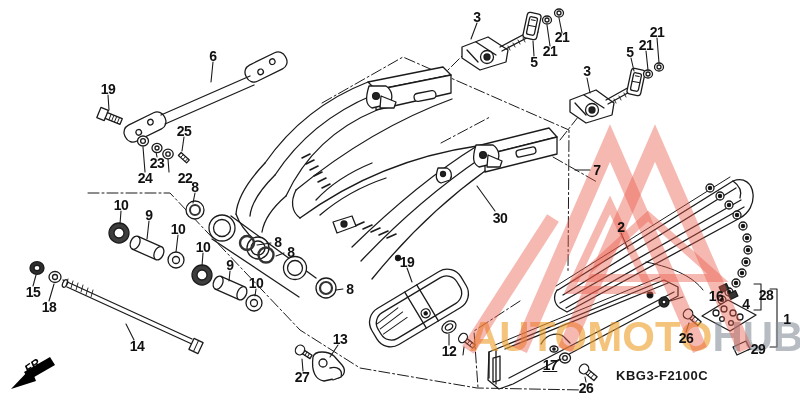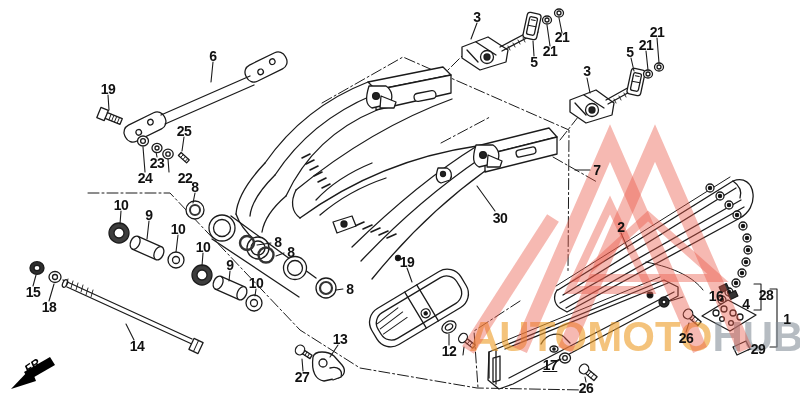--- a/index.html
+++ b/index.html
@@ -353,20 +353,21 @@
   </div>
 
   <svg id="logo" width="800" height="400" viewBox="0 0 800 400" fill="none" stroke="rgba(233,88,72,0.42)" stroke-linecap="butt" stroke-linejoin="miter">
     <path d="M520,350 L610,143 L700,350" stroke-width="15"></path>
     <path d="M565,350 L655,143 L745,350" stroke-width="15"></path>
     <path d="M570,290 L610,205 L650,290 Z" stroke-width="8"></path>
     <path d="M580,278 L648,216 L718,278 Z" stroke-width="8"></path>
     <path d="M553,218 L468,350" stroke-width="14"></path>
   </svg>
 
+  <div id="partcode">KBG3-F2100C</div>
   <div id="fr-label">FR.</div>
   <div id="callouts">
       <span class="callout" style="left: 477px; top: 17px;">3</span>
       <span class="callout" style="left: 562px; top: 37px;">21</span>
       <span class="callout" style="left: 550px; top: 51px;">21</span>
       <span class="callout" style="left: 534px; top: 62px;">5</span>
       <span class="callout" style="left: 657px; top: 32px;">21</span>
       <span class="callout" style="left: 646px; top: 45px;">21</span>
       <span class="callout" style="left: 630px; top: 52px;">5</span>
       <span class="callout" style="left: 587px; top: 71px;">3</span>

